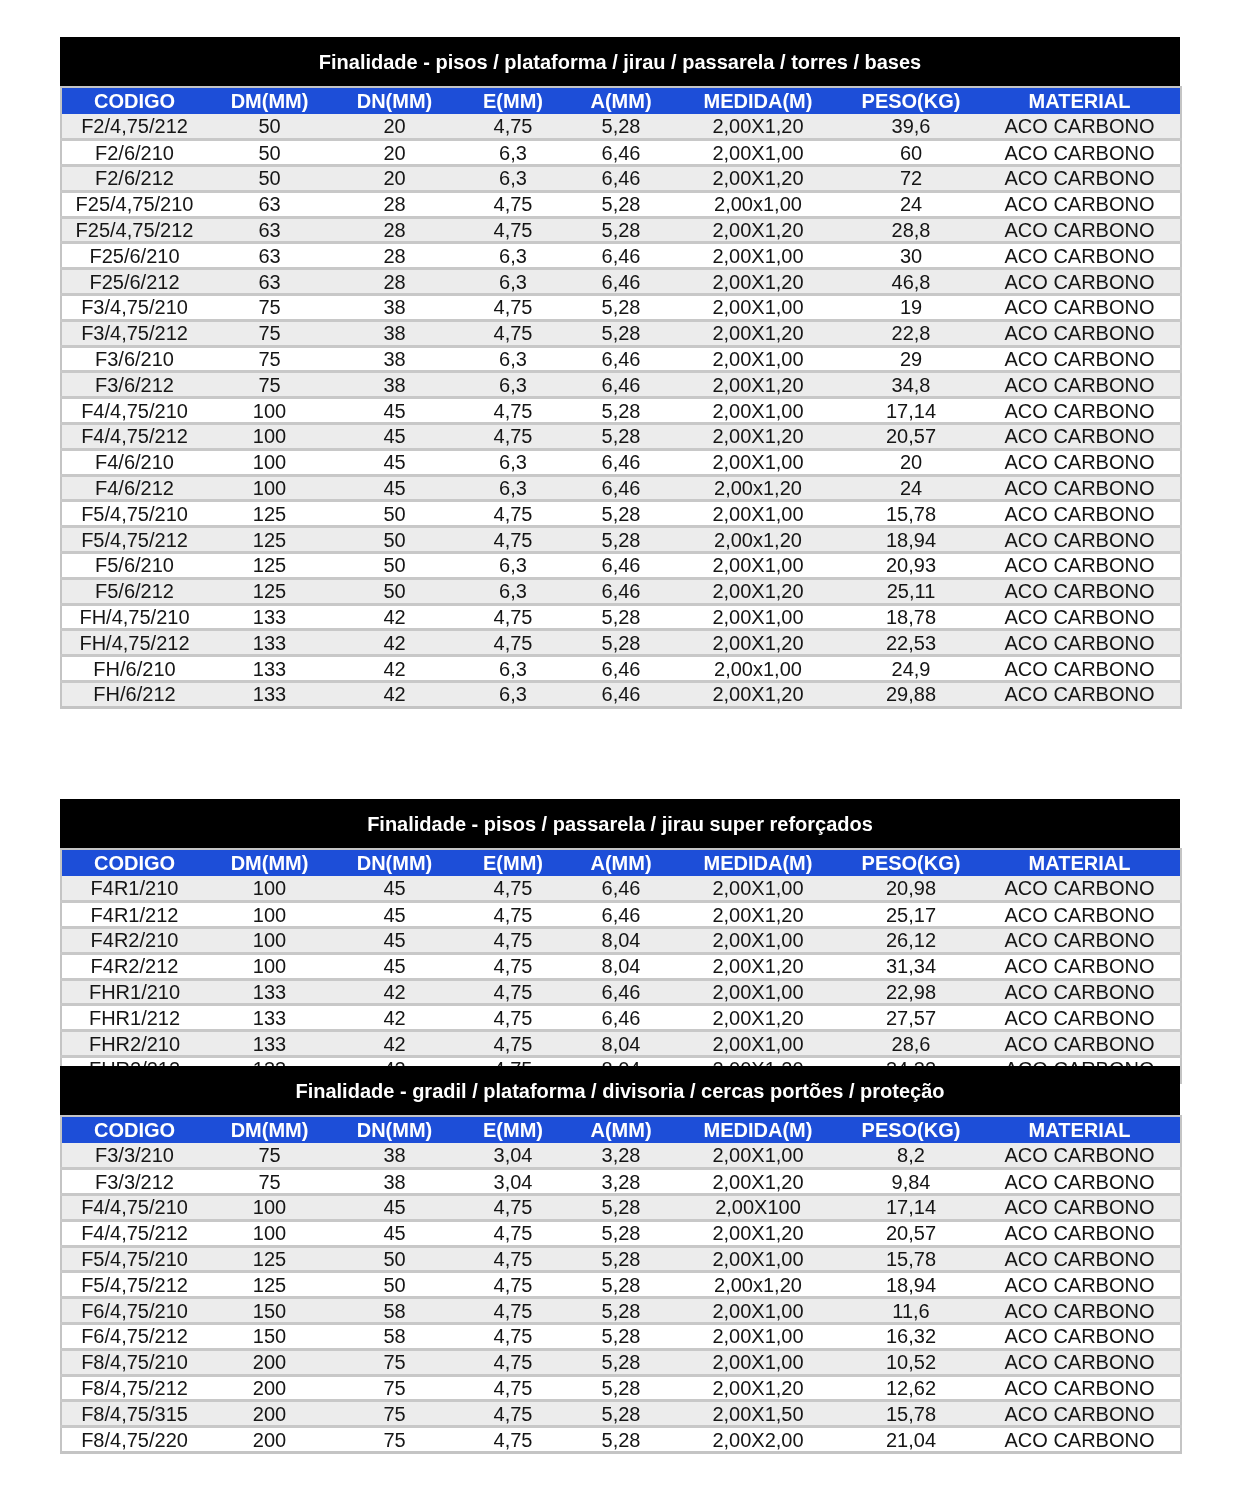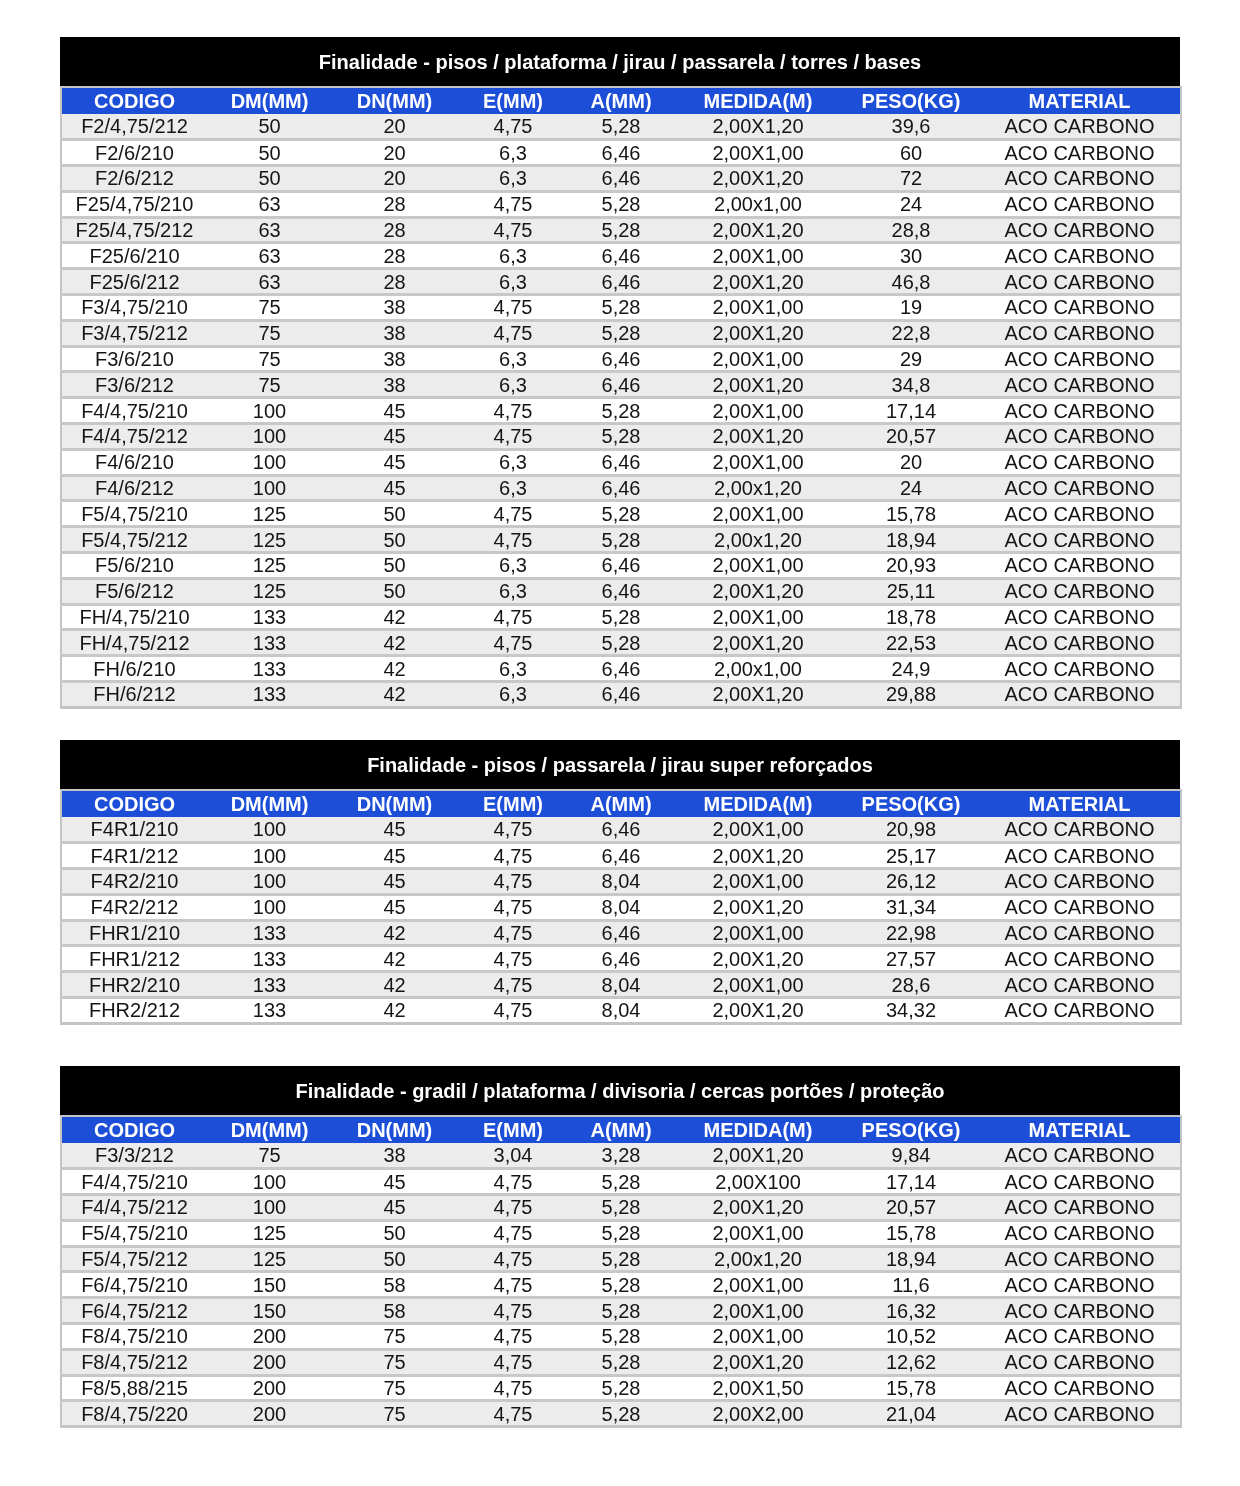--- a/index.html
+++ b/index.html
@@ -11,21 +11,21 @@
       color: #1a1a1a;
       overflow: hidden;
     }
     .page { position: relative; width: 1240px; height: 1486px; }
     .table-block {
       position: absolute;
       left: 60px;
       width: 1120px;
     }
     .block-1 { top: 37px; }
-    .block-2 { top: 740px; }
+    .block-2 { top: 799px; }
     .block-3 { top: 1066px; }
     .title-bar {
       background: #000000;
       color: #ffffff;
       height: 49px;
       display: flex;
       align-items: center;
       justify-content: center;
       font-weight: bold;
       font-size: 20px;
@@ -467,25 +467,35 @@
             <th>DN(MM)</th>
             <th>E(MM)</th>
             <th>A(MM)</th>
             <th>MEDIDA(M)</th>
             <th>PESO(KG)</th>
             <th>MATERIAL</th>
           </tr>
         </thead>
       <tbody>
           <tr>
-            <td>F3/3/212</td>
+            <td>F3/3/210</td>
             <td>75</td>
             <td>38</td>
             <td>3,04</td>
             <td>3,28</td>
+            <td>2,00X1,00</td>
+            <td>8,2</td>
+            <td>ACO CARBONO</td>
+          </tr>
+          <tr>
+            <td>F3/3/212</td>
+            <td>75</td>
+            <td>38</td>
+            <td>3,04</td>
+            <td>3,28</td>
             <td>2,00X1,20</td>
             <td>9,84</td>
             <td>ACO CARBONO</td>
           </tr>
           <tr>
             <td>F4/4,75/210</td>
             <td>100</td>
             <td>45</td>
             <td>4,75</td>
             <td>5,28</td>
@@ -557,21 +567,21 @@
             <td>F8/4,75/212</td>
             <td>200</td>
             <td>75</td>
             <td>4,75</td>
             <td>5,28</td>
             <td>2,00X1,20</td>
             <td>12,62</td>
             <td>ACO CARBONO</td>
           </tr>
           <tr>
-            <td>F8/5,88/215</td>
+            <td>F8/4,75/315</td>
             <td>200</td>
             <td>75</td>
             <td>4,75</td>
             <td>5,28</td>
             <td>2,00X1,50</td>
             <td>15,78</td>
             <td>ACO CARBONO</td>
           </tr>
           <tr>
             <td>F8/4,75/220</td>

